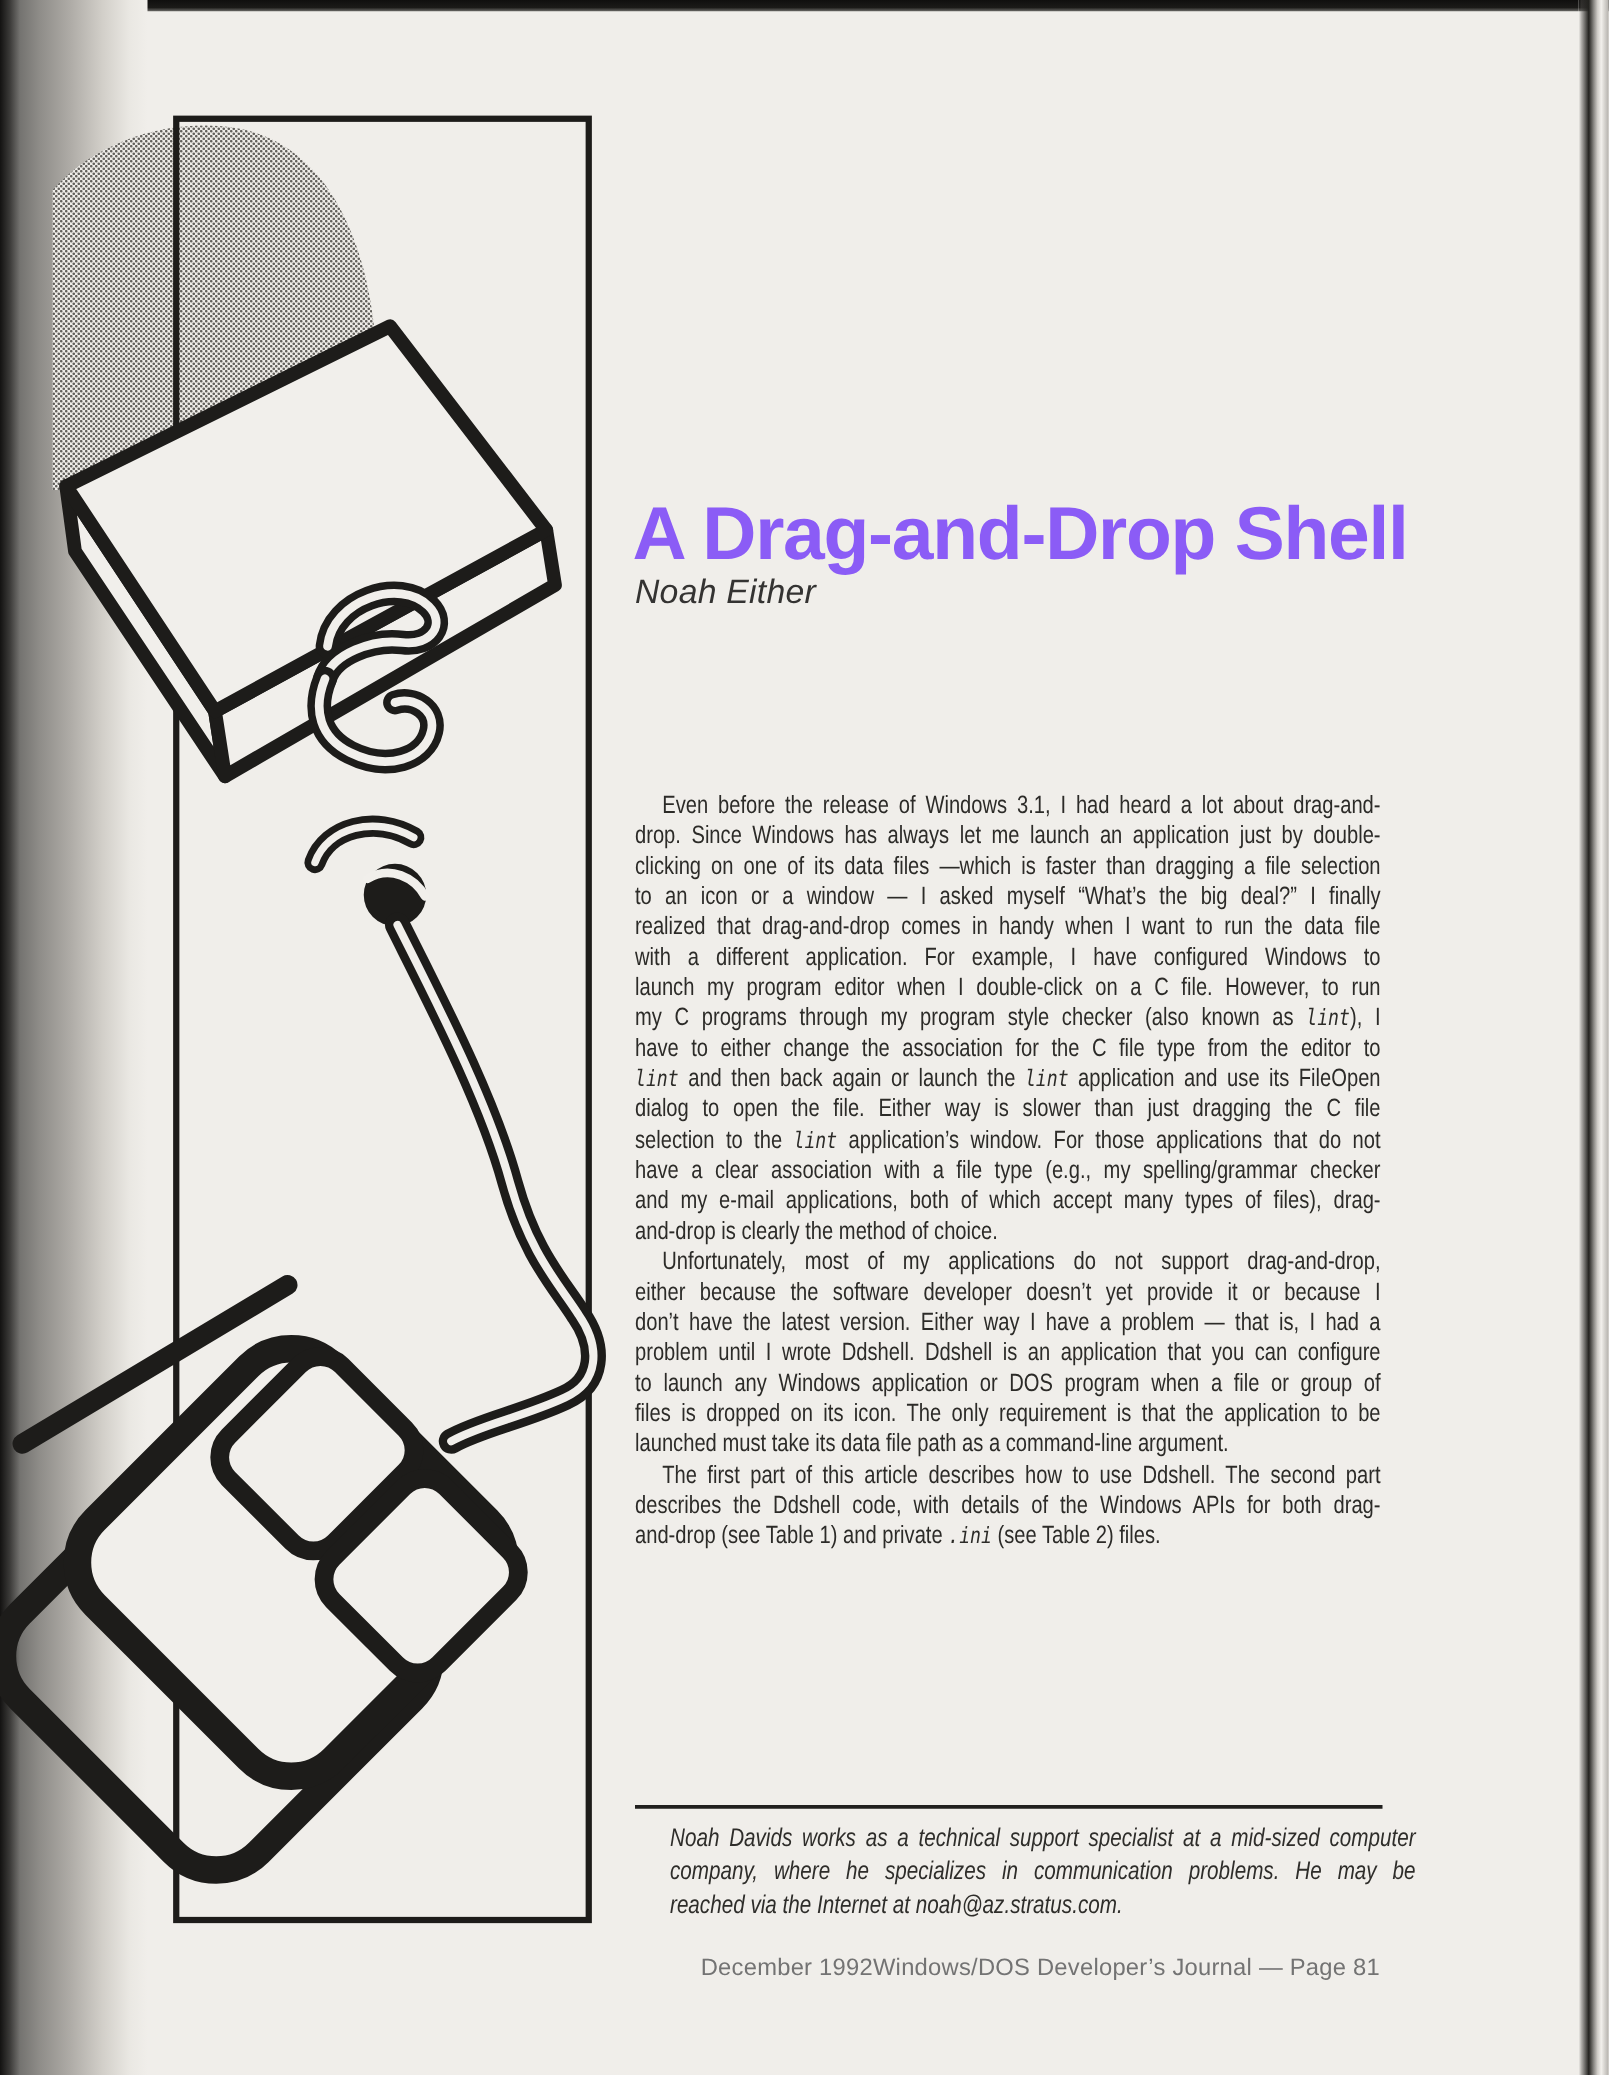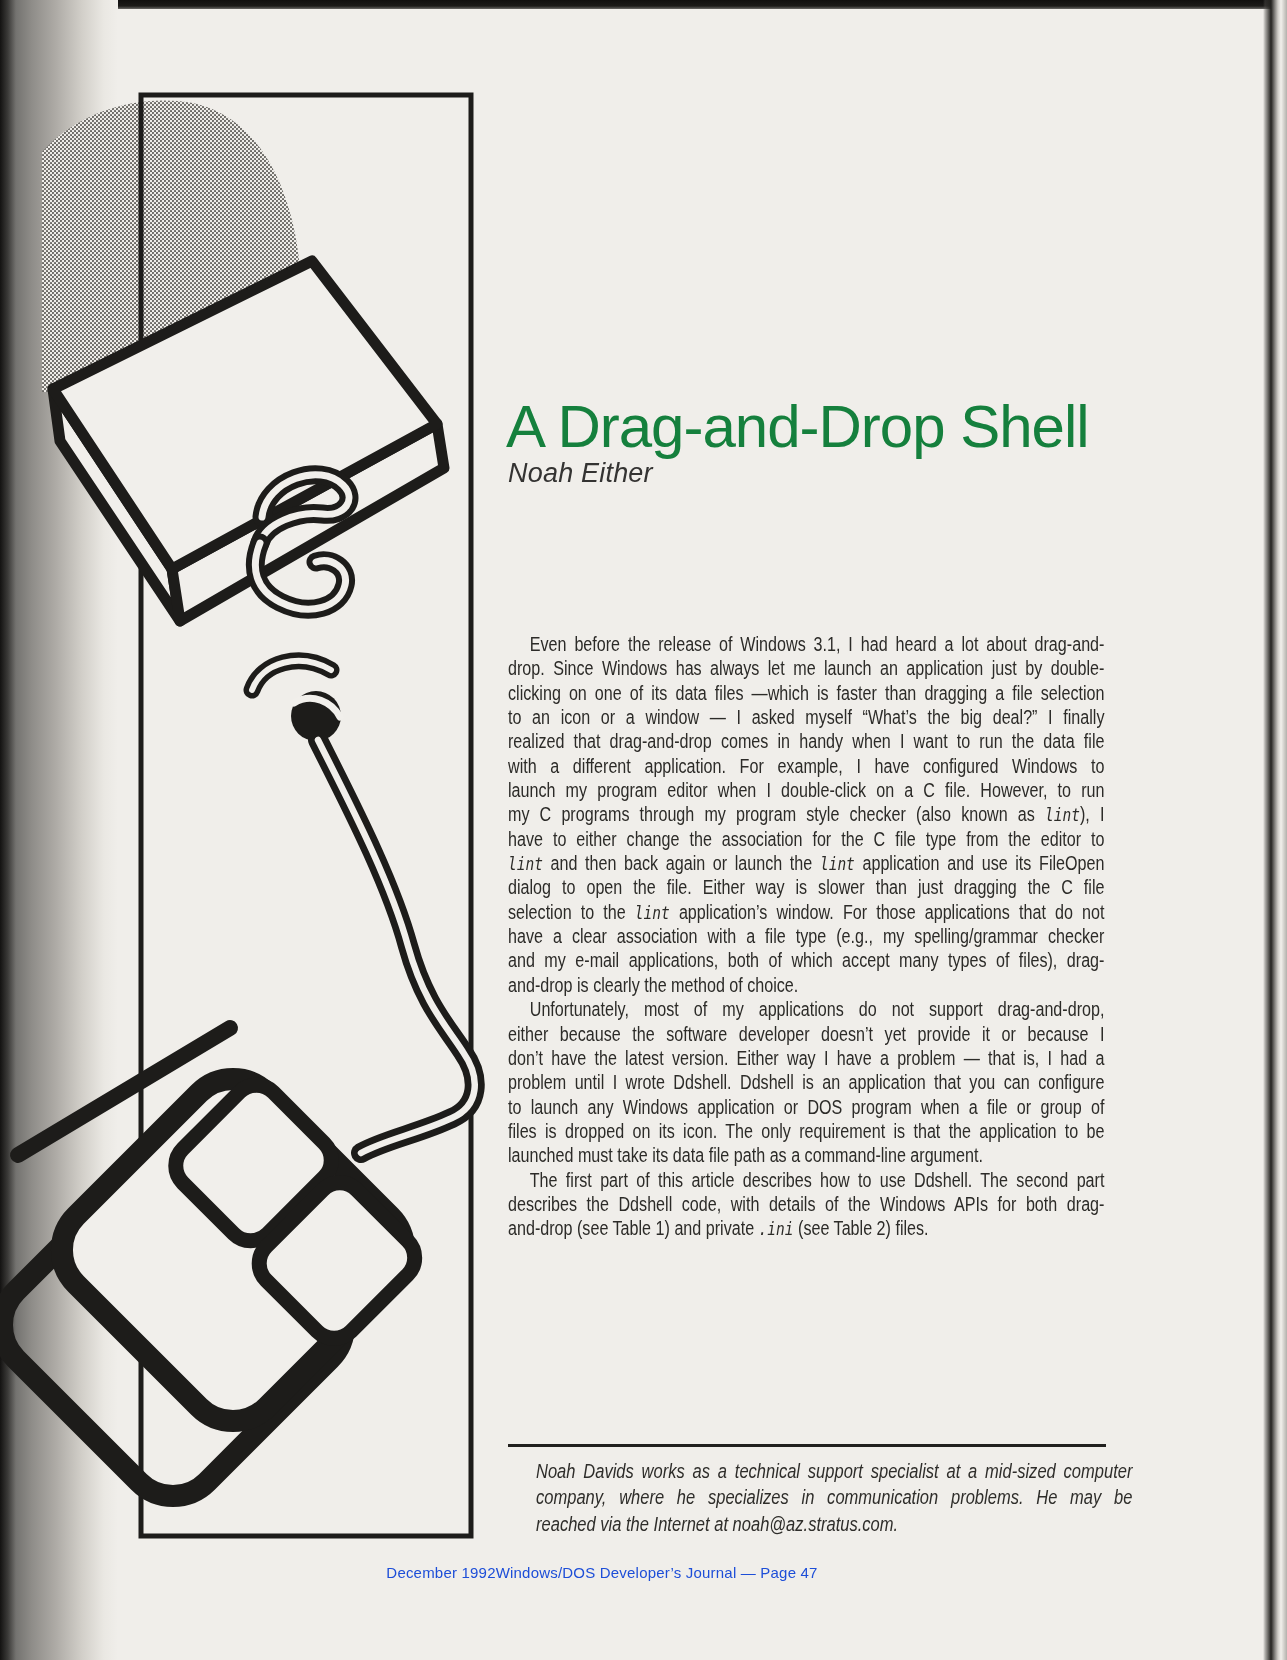--- a/index.html
+++ b/index.html
@@ -13,40 +13,40 @@
   .edge-top{position:absolute;left:0;top:0;width:1287px;height:9px;
     background:linear-gradient(180deg,#100f0e 0,#1b1a18 6px,#6a6966 9px);}
   .edge-left{position:absolute;left:0;top:0;width:118px;height:1660px;
     background:linear-gradient(90deg,#131211 0,#3c3b39 8px,#747370 16px,#8f8d89 32px,
       #aeaba6 56px,#d2cfc9 82px,#eae8e3 104px,#f0eeea 118px);}
   .edge-right{position:absolute;right:0;top:0;width:24px;height:1660px;
     background:linear-gradient(90deg,#f0eeea 0,#59575400 0,#59575466 2px,#23221f 8px,
       #8a8884 12px,#cfccc7 15px,#f2f0ec 18px,#b3b0ab 24px);}
   
   .title{position:absolute;left:506px;top:352px;width:640px;
-    font-size:60px;font-weight:400;letter-spacing:-1px;color:#15803d;
+    font-size:60px;font-weight:700;letter-spacing:-1px;color:#8b5cf6;
     font-family:"Liberation Sans",sans-serif;margin-top:40px;}
   .author{position:absolute;left:508px;top:458px;font-size:27px;font-style:italic;
     color:#343332;letter-spacing:.2px;}
   .body-block{position:absolute;left:508px;top:632px;width:600px;color:var(--ink);}
   .line{width:740px;transform:scaleX(.806);transform-origin:0 0;
     font-size:20px;line-height:24.35px;height:24.35px;
     text-align:justify;text-align-last:justify;}
   .line.last{text-align-last:left;}
   .line.first{text-indent:27px;}
   .code{font-family:"DejaVu Sans Mono",monospace;font-style:italic;font-size:18px;}
   .bio-rule{position:absolute;left:508px;top:1444px;width:598px;height:3px;
     background:#21201e;border:none;margin:0;}
   .bio-block{position:absolute;left:508px;top:1458px;width:600px;color:#2e2d2a;margin-left:28px;}
   .bline{width:740px;transform:scaleX(.806);transform-origin:0 0;
     font-size:20.5px;font-style:italic;line-height:26.3px;height:26.3px;
     text-align:justify;text-align-last:justify;}
   .bline.last{text-align-last:left;}
   .footer{position:absolute;left:100px;top:1564px;width:1004px;display:flex;
-    justify-content:center;font-size:15px;color:#1d4ed8;letter-spacing:.2px;}
+    justify-content:flex-end;font-size:19px;color:#737373;letter-spacing:.2px;}
   svg.illu{position:absolute;left:0;top:0;}
 </style>
 </head>
 <body>
 
 <div class="page">
 
   <div class="edge-top"></div>
   <div class="edge-left"></div>
   <div class="edge-right"></div>
@@ -138,15 +138,15 @@
 
   <hr class="bio-rule">
   <div class="bio-block">
       <div class="bline first">Noah Davids works as a technical support specialist at a mid-sized computer</div>
       <div class="bline">company, where he specializes in communication problems. He may be</div>
       <div class="bline last">reached via the Internet at noah@az.stratus.com.</div>
     </div>
 
   <div class="footer">
     <span>December 1992</span>
-    <span>Windows/DOS Developer’s Journal — Page 47</span>
+    <span>Windows/DOS Developer’s Journal — Page 81</span>
   </div>
 </div>
 
 </body></html>

